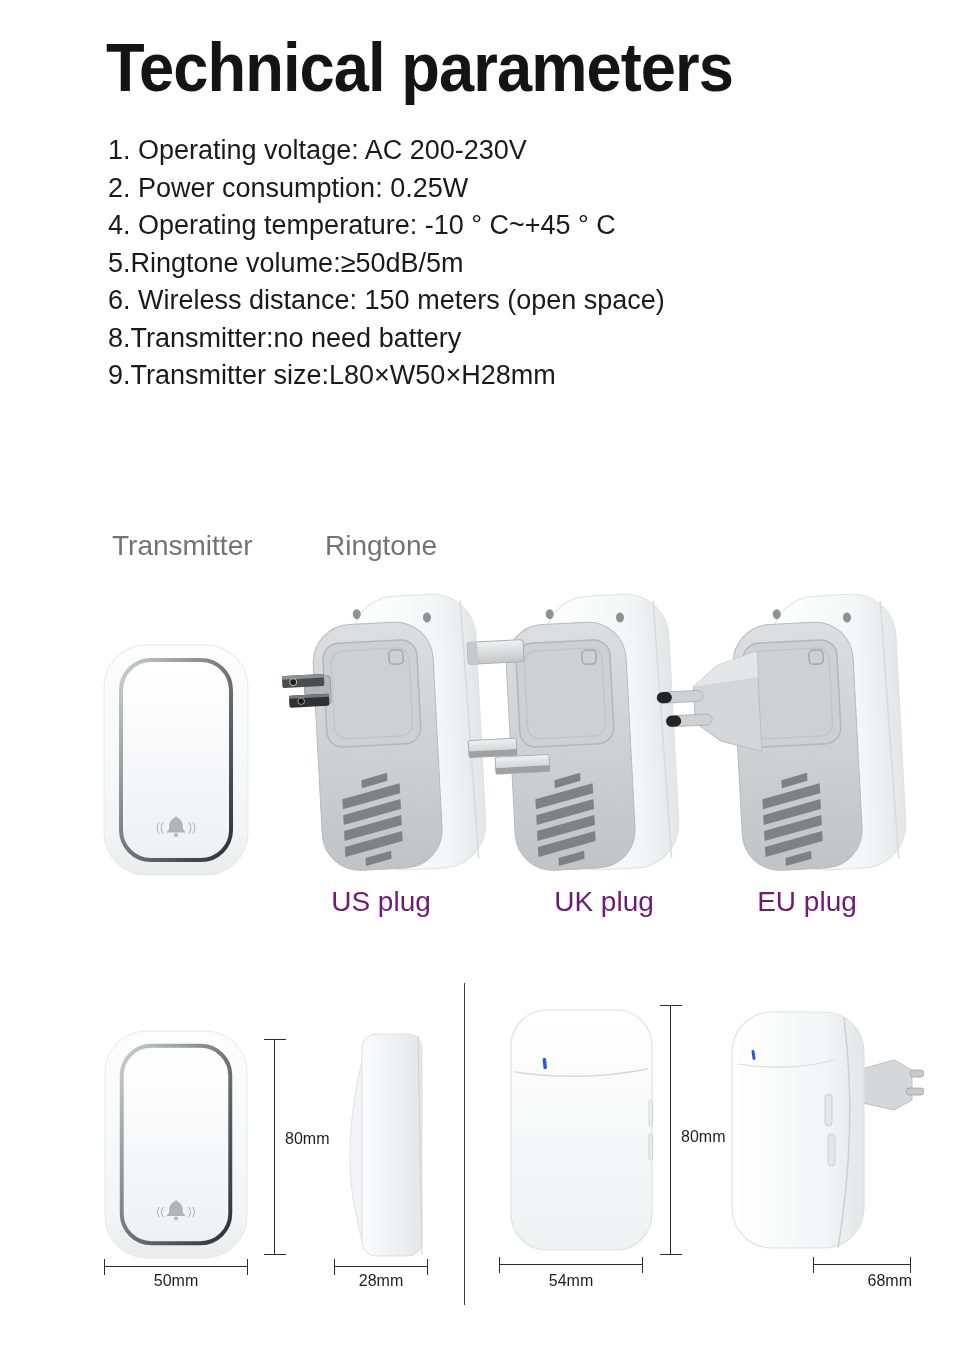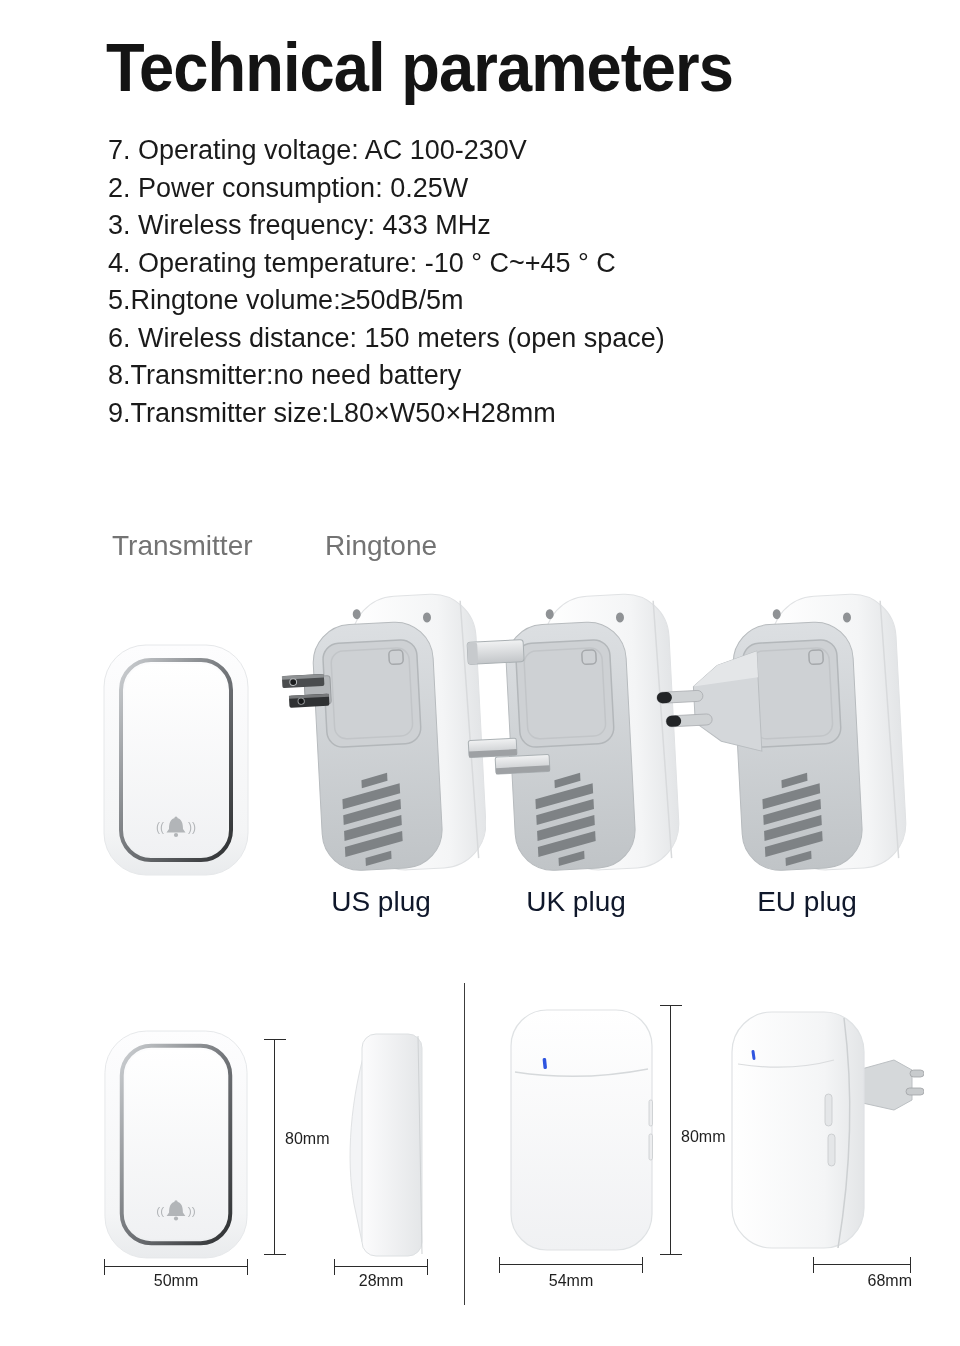--- a/index.html
+++ b/index.html
@@ -12,23 +12,23 @@
     position:absolute; left:70px; top:28px;
     font-size:68px; font-weight:700; letter-spacing:-1px;
     transform:scaleX(0.93); transform-origin:left top;
     white-space:nowrap; color:#141414;
   }
   .specs { position:absolute; left:72px; top:132px; }
   .spec-line { font-size:27px; line-height:37.5px; color:#1a1a1a; white-space:nowrap; }
   .sec-label { position:absolute; font-size:28px; color:#737373; white-space:nowrap; }
   .lbl-transmitter { left:76px; top:530px; }
   .lbl-receiver { left:289px; top:530px; }
-  .plug-label { position:absolute; top:886px; width:140px; text-align:center; font-size:28px; color:#0f172a; }
+  .plug-label { position:absolute; top:886px; width:140px; text-align:center; font-size:28px; color:#701a75; }
   .lbl-us { left:275px; }
-  .lbl-uk { left:470px; }
+  .lbl-uk { left:498px; }
   .lbl-eu { left:701px; }
   .device { position:absolute; }
   .divider { position:absolute; left:428px; top:983px; width:1px; height:322px; background:#3c3c3c; }
   
   .vdim { position:absolute; width:0; border-left:1.5px solid #2b2b2b; }
   .vdim::before, .vdim::after {
     content:""; position:absolute; left:-11px; width:22px; border-top:1.5px solid #2b2b2b;
   }
   .vdim::before { top:0; } .vdim::after { bottom:0; }
   .hdim { position:absolute; height:0; border-top:1.5px solid #2b2b2b; }
@@ -112,23 +112,22 @@
             <path d="M58,268 l26,-6 l0,8 l-26,6 z"></path>
           </g>
         </g>
       </g>
     </defs>
   </svg>
 
   <div class="title">Technical parameters</div>
 
   <div class="specs">
-    <div class="spec-line">7. Operating voltage: AC 100-230V</div>
+    <div class="spec-line">1. Operating voltage: AC 200-230V</div>
     <div class="spec-line">2. Power consumption: 0.25W</div>
-    <div class="spec-line">3. Wireless frequency: 433 MHz</div>
     <div class="spec-line">4. Operating temperature: -10 ° C~+45 ° C</div>
     <div class="spec-line">5.Ringtone volume:≥50dB/5m</div>
     <div class="spec-line">6. Wireless distance: 150 meters (open space)</div>
     <div class="spec-line">8.Transmitter:no need battery</div>
     <div class="spec-line">9.Transmitter size:L80×W50×H28mm</div>
   </div>
 
   <div class="sec-label lbl-transmitter">Transmitter</div>
   <div class="sec-label lbl-receiver">Ringtone</div>
 

